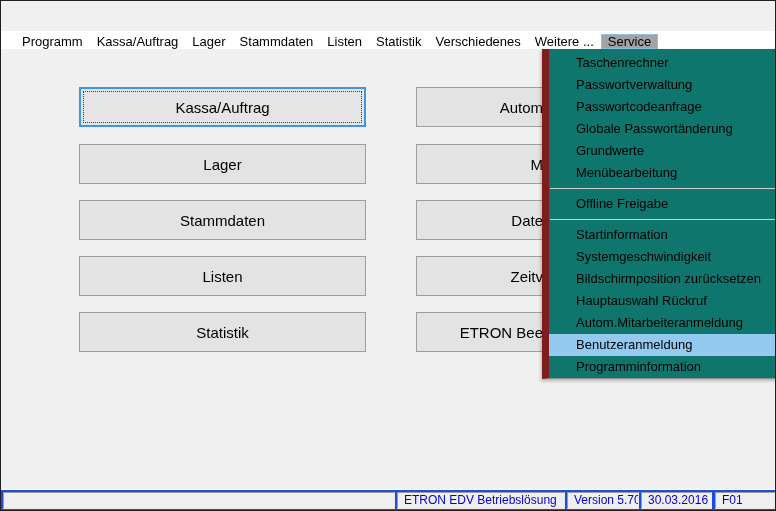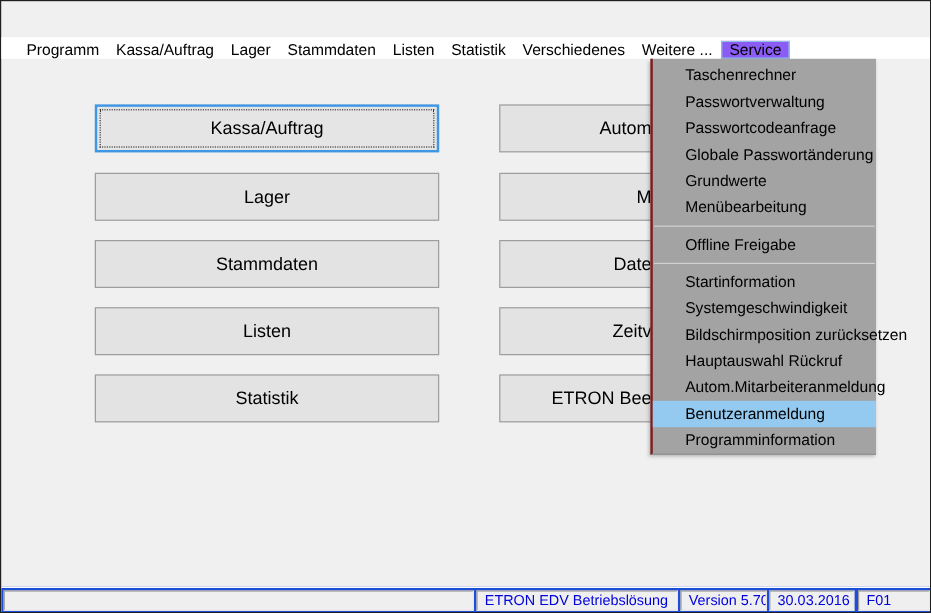--- a/index.html
+++ b/index.html
@@ -30,21 +30,21 @@
   
   .menubar {
     position:absolute; left:0; top:30px; width:100%; height:18px;
     background:#ffffff; display:flex; align-items:flex-end;
     font-size:13px; padding-left:14px;
   }
   .menubar-item {
     display:flex; align-items:center; padding:0 7px; color:#000; cursor:default;
     white-space:nowrap;
   }
-  .menubar-item.active { background:#8b5cf6; box-shadow:inset 0 0 0 1px #90bfe2; }
+  .menubar-item.active { background:#a3a3a3; box-shadow:inset 0 0 0 1px #90bfe2; }
 
   
   .main-btn {
     position:absolute; width:287px; height:40px;
     background:#e3e3e3; border:1px solid #9d9d9d;
     display:flex; align-items:center; justify-content:center;
     font-size:15px; color:#000; cursor:default;
   }
   .col-left  { left:78px; }
   .col-right { left:415px; }
@@ -57,23 +57,23 @@
     content:""; position:absolute; left:2px; top:2px; right:2px; bottom:2px;
     border:1px dotted #3a3a3a; pointer-events:none;
   }
   .main-btn .frag {
     display:block; width:126px; text-align:right; white-space:nowrap;
   }
   .main-btn.partial { justify-content:flex-start; }
 
   
   .dropdown {
-    position:absolute; left:541px; top:48px; width:188px; height:330px;
-    background:#a3a3a3;
-    border-left:2px solid #7f1d1d; border-bottom:1px solid #8f8f8f;
+    position:absolute; left:541px; top:48px; width:235px; height:330px;
+    background:#0f766e;
+    border-left:7px solid #7f1d1d; border-bottom:1px solid #8f8f8f;
     box-shadow:-1px 2px 3px rgba(0,0,0,0.25);
     padding-top:3px; z-index:20; font-size:13px;
   }
   .menu-item {
     height:22px; line-height:22px; padding-left:27px; color:#000;
     white-space:nowrap; cursor:default;
   }
   .menu-item.highlighted { background:#94c9f0; }
   .menu-sep { height:0; border-top:1px solid #d0d0d0; margin:4px 1px 4px 1px; }
 

